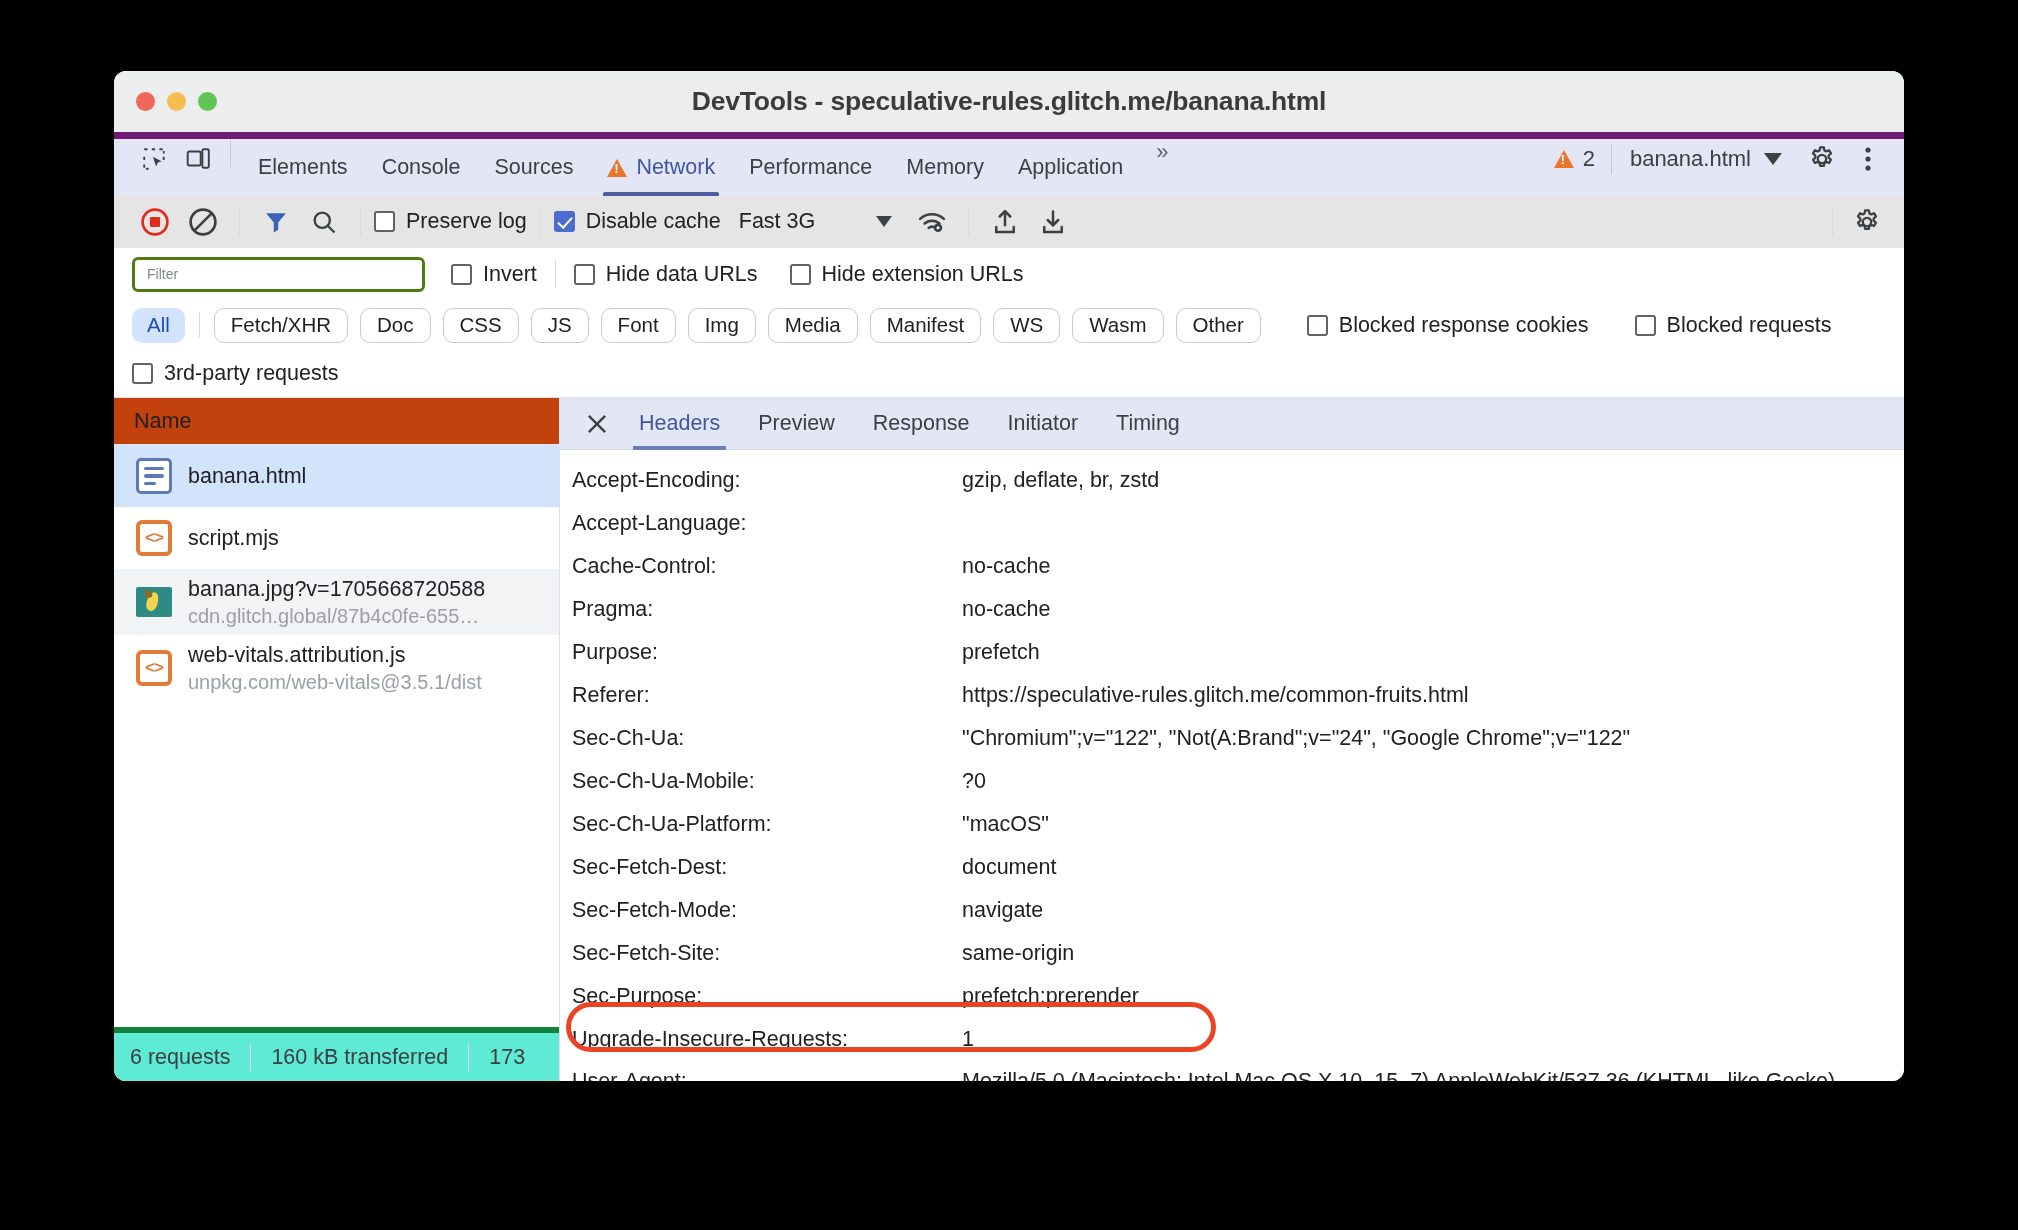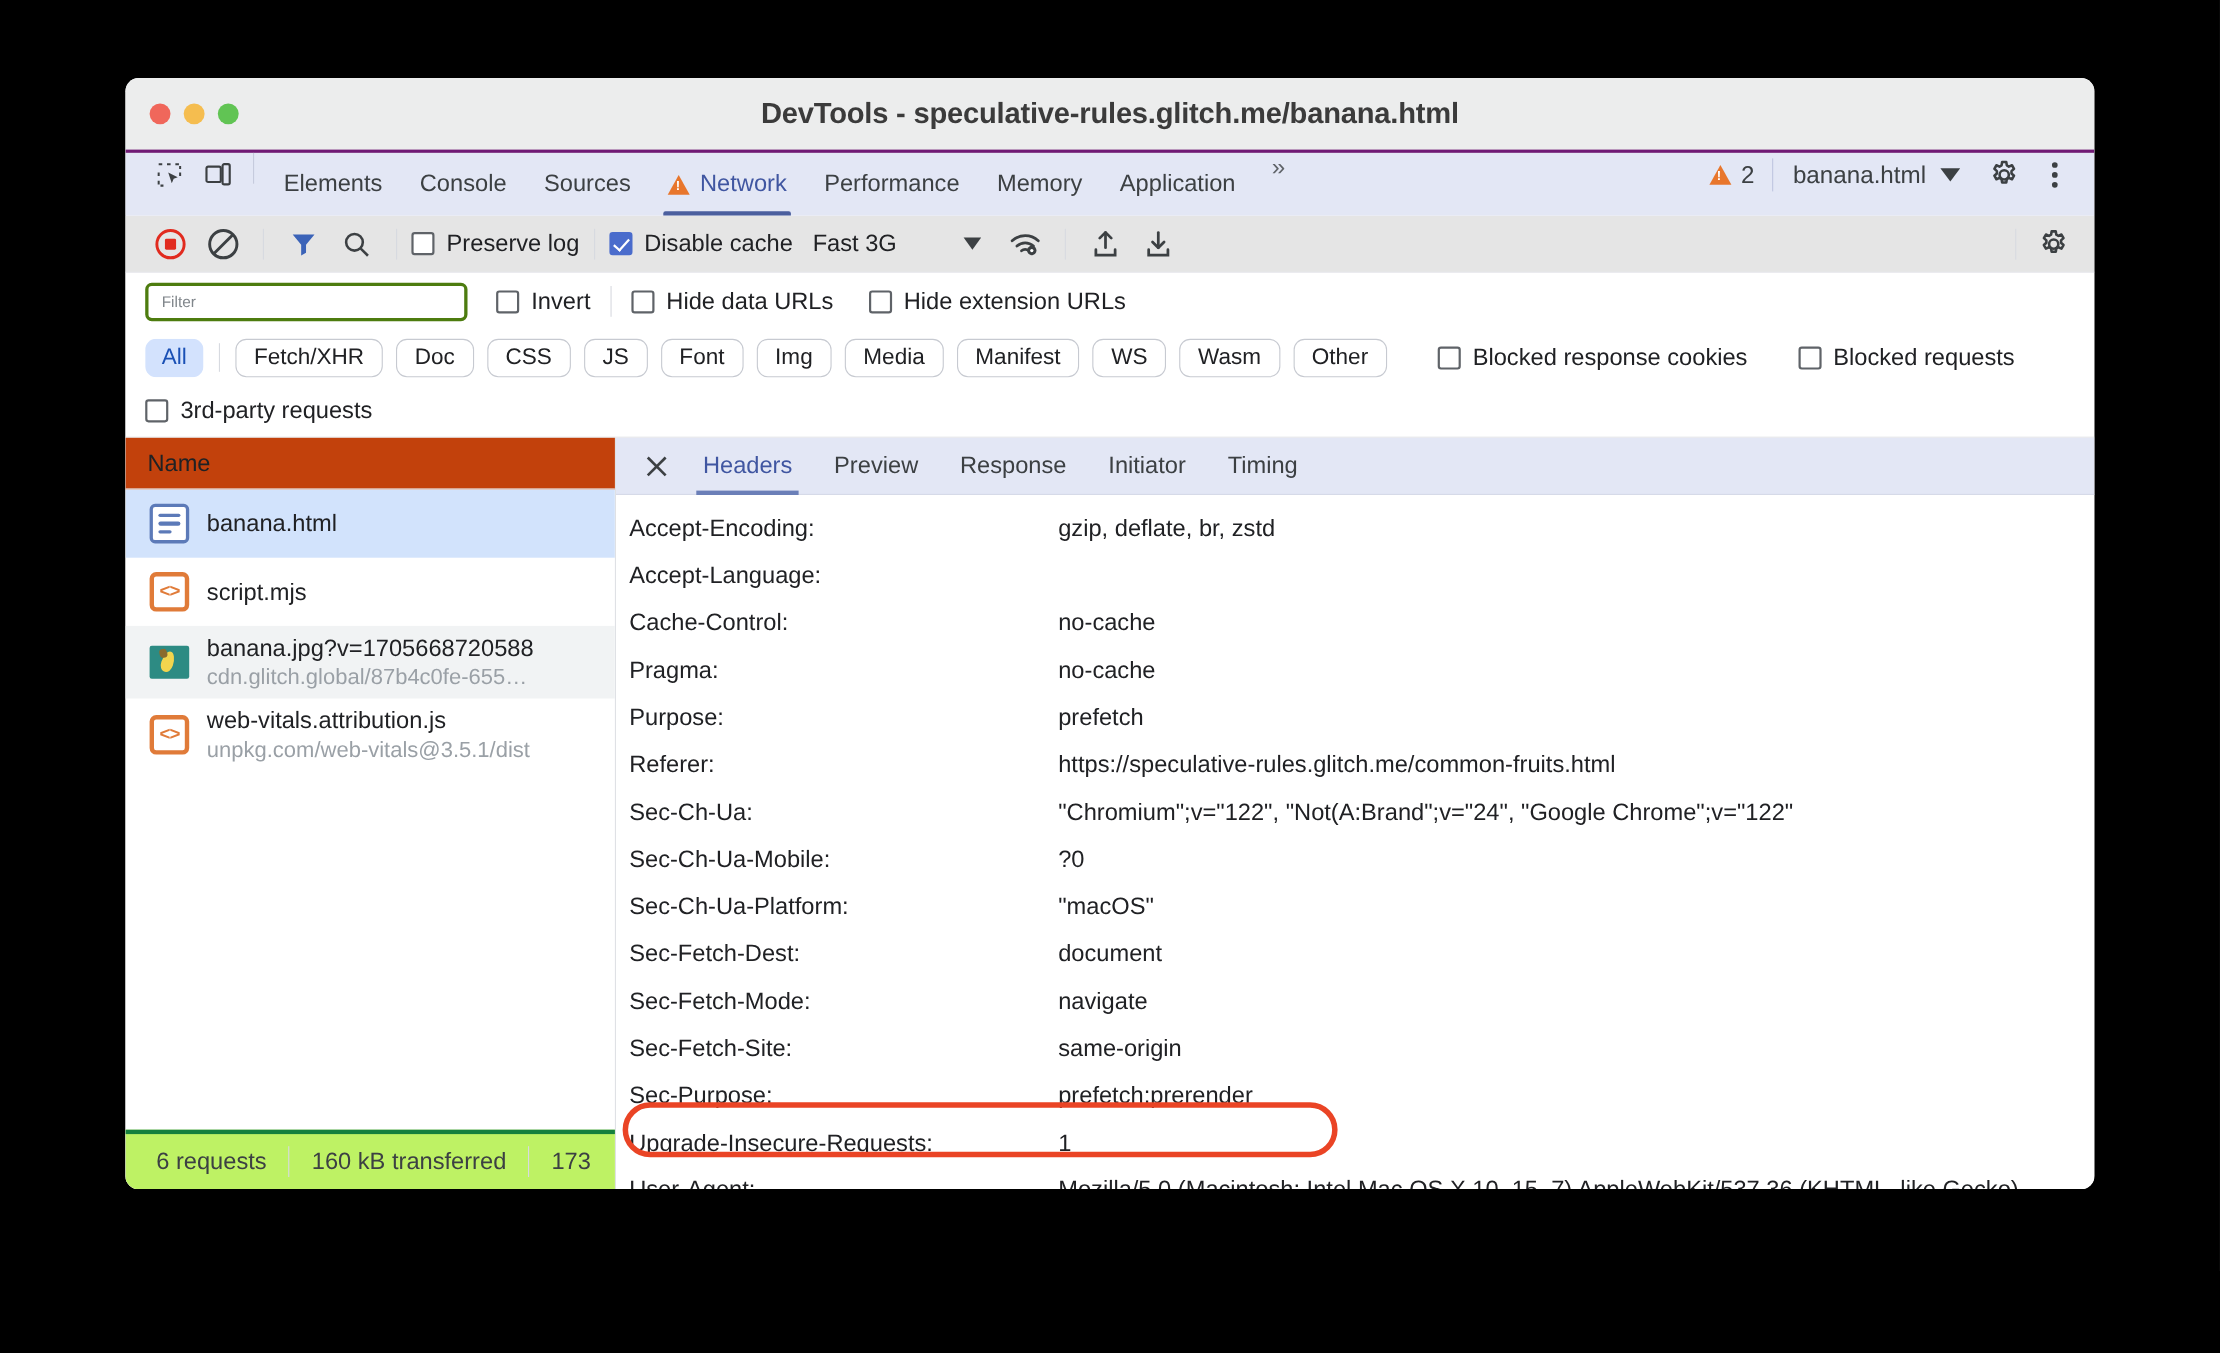--- a/index.html
+++ b/index.html
@@ -17,21 +17,21 @@
     border-radius: 12px;
     overflow: hidden;
     display: flex;
     flex-direction: column;
   }
 
   
   .titlebar {
     height: 68px;
     background: #eceded;
-    border-bottom: 3px solid #701a75;
+    border-bottom: 7px solid #701a75;
     display: flex;
     align-items: center;
     position: relative;
     flex: 0 0 auto;
   }
   .traffic { display: flex; gap: 12px; margin-left: 22px; }
   .dot { width: 19px; height: 19px; border-radius: 50%; }
   .dot.red { background: #f0675b; }
   .dot.yellow { background: #f5bd4f; }
   .dot.green { background: #61c454; }
@@ -249,24 +249,24 @@
   .ico-img::after {
     content: ""; position: absolute;
     left: 9px; top: 3px; width: 7px; height: 8px;
     background: #8a6b2e; border-radius: 40%;
     transform: rotate(-15deg);
   }
 
   
   .statusbar {
     height: 54px; flex: 0 0 auto;
-    border-top: 4px solid #15803d;
-    display: flex; align-items: center;
-    padding-left: 28px; gap: 0;
-    background: #bef264;
+    border-top: 6px solid #15803d;
+    display: flex; align-items: center;
+    padding-left: 16px; gap: 0;
+    background: #5eead4;
     font-size: 21.5px; color: #3c4043;
   }
   .sdiv { width: 1px; height: 28px; background: #d7dae0; margin: 0 20px; }
 
   
   .right { flex: 1 1 auto; display: flex; flex-direction: column; min-width: 0; background: #fff; }
   .dtabs {
     height: 52px; flex: 0 0 auto;
     background: #e3e7f5;
     display: flex; align-items: center;

